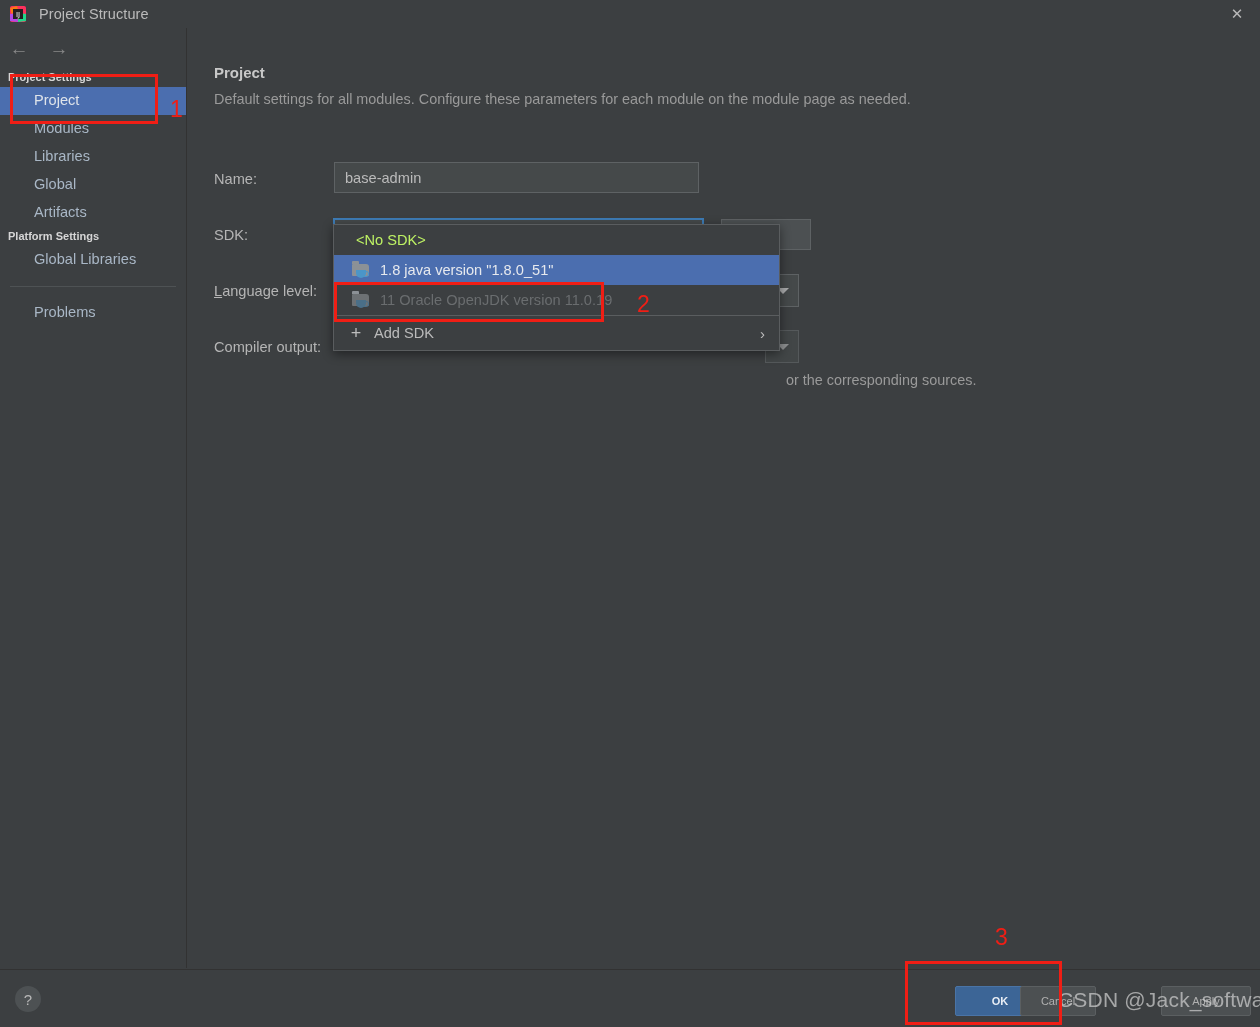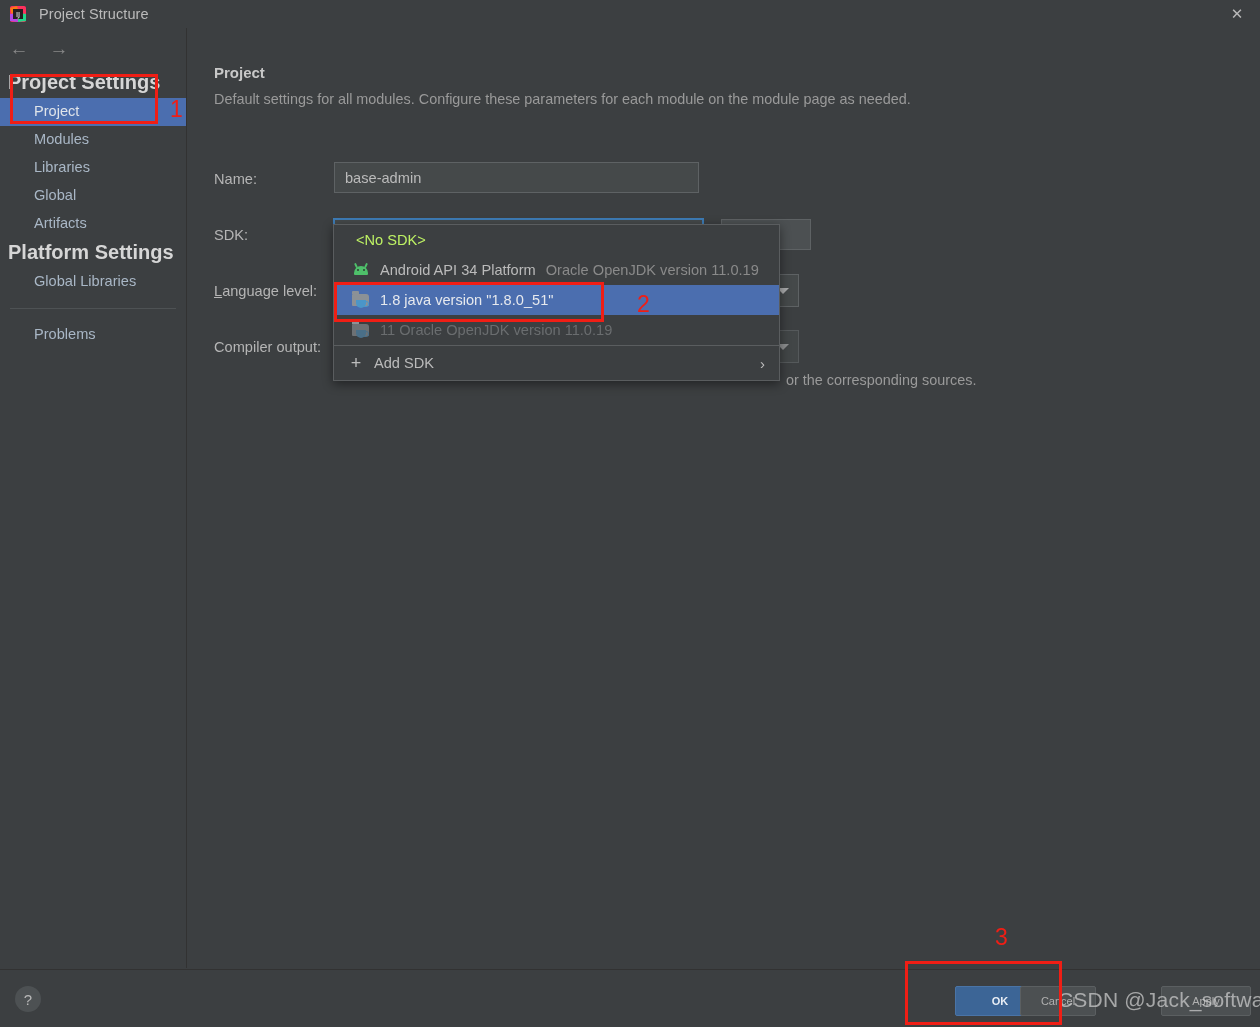--- a/index.html
+++ b/index.html
@@ -45,21 +45,21 @@
     border-right: 1px solid #323232;
   }
   .nav-arrows {
     height: 40px; display: flex; align-items: center; padding-left: 8px; gap: 18px;
   }
   .nav-arrow {
     width: 22px; height: 22px; display: flex; align-items: center; justify-content: center;
     color: #8a8a8a; font-size: 19px; line-height: 1;
   }
   .side-group {
-    font-size: 20px; font-weight: bold; color: #d6d6d6;
+    font-size: 11px; font-weight: bold; color: #d6d6d6;
     padding: 3px 0 4px 8px;
   }
   .side-item {
     font-size: 14.6px; color: #a9b7c6;
     padding: 4px 0 5px 34px;
     line-height: 19px;
   }
   .side-item.selected { background: #4b6eaf; color: #dfe4ea; }
   .side-sep {
     height: 1px; background: #4e5254; margin: 12px 10px 12px 10px;
@@ -294,31 +294,20 @@
     <div class="panel-desc" style="left:598px; top:344px;">or the corresponding sources.</div>
 
   </div>
 
   <div class="dropdown" style="left:333px; top:224px; width:447px;">
 
     <div class="dd-row nosdk">
       <span>&lt;No SDK&gt;</span>
     </div>
 
-    <div class="dd-row">
-      <span class="android-icon">
-        <span class="ear-l"></span>
-          <span class="ear-r"></span>
-        <span class="head"></span>
-          <span class="eye-l"></span>
-          <span class="eye-r"></span>
-      </span>
-      <span>Android API 34 Platform</span>
-      <span class="dim">Oracle OpenJDK version 11.0.19</span>
-    </div>
 
     <div class="dd-row selected">
       <span class="sdk-icon">
         <span class="fold"></span>
           <span class="cup"></span>
       </span>
       <span>1.8 java version "1.8.0_51"</span>
     </div>
 
     <div class="dd-row faded">

